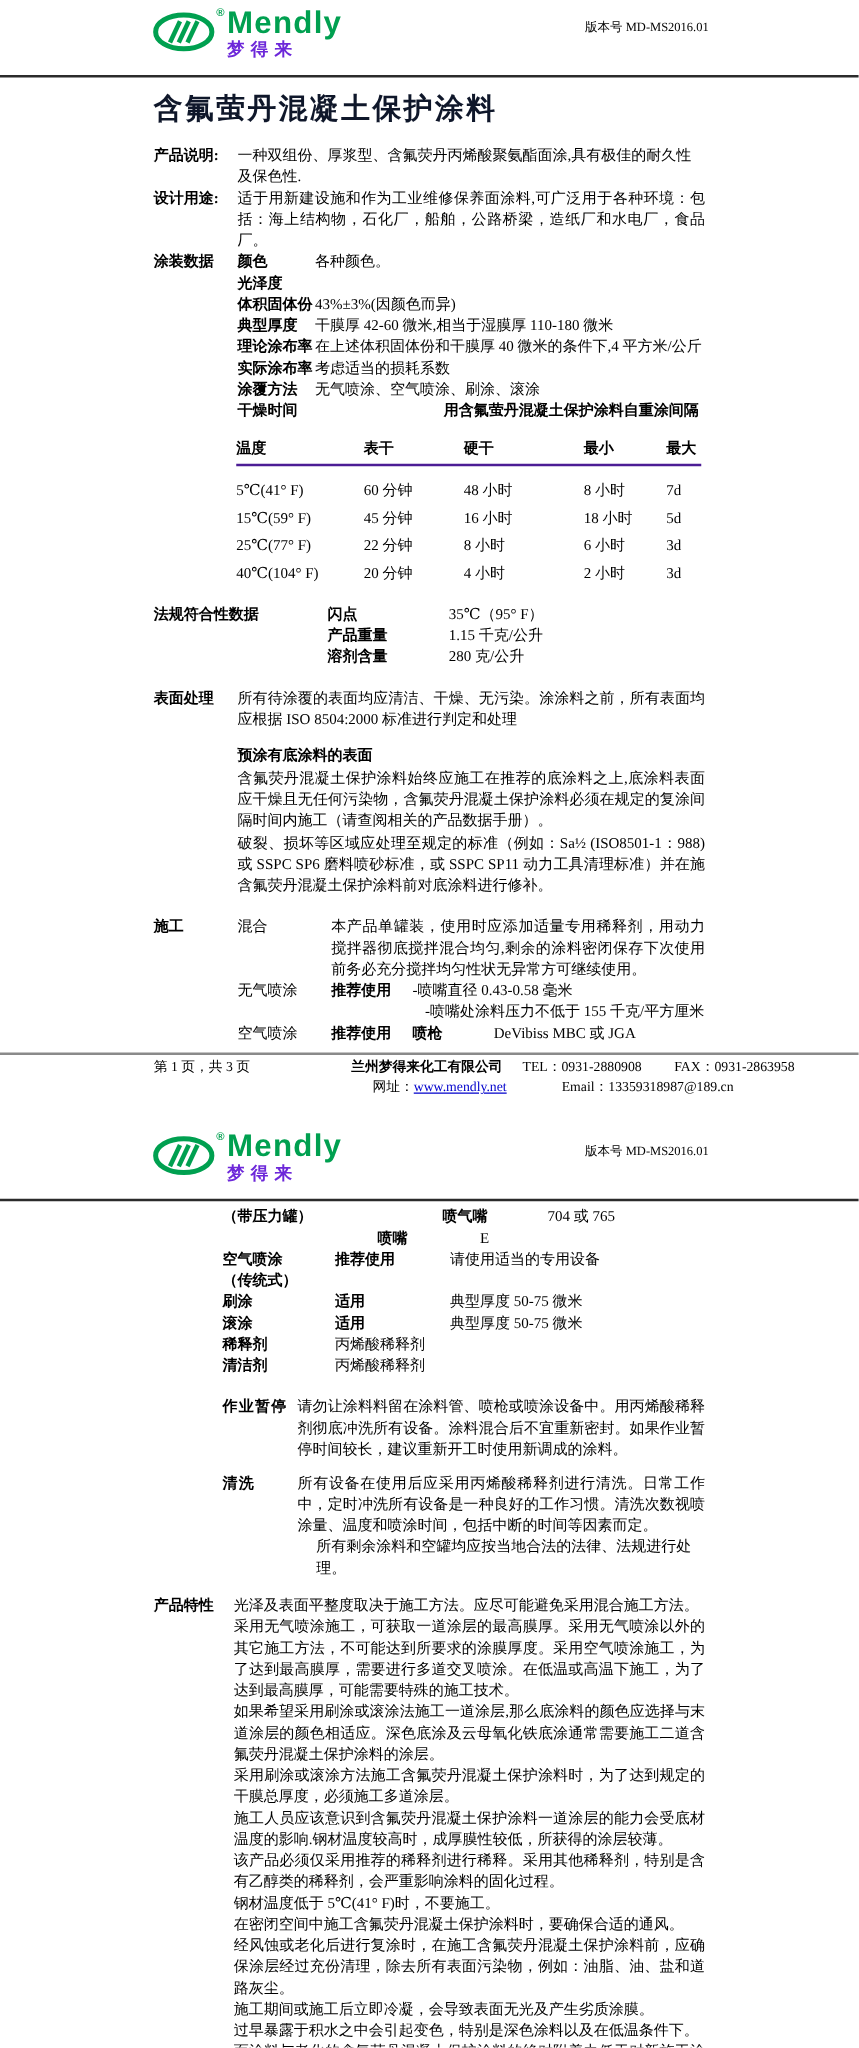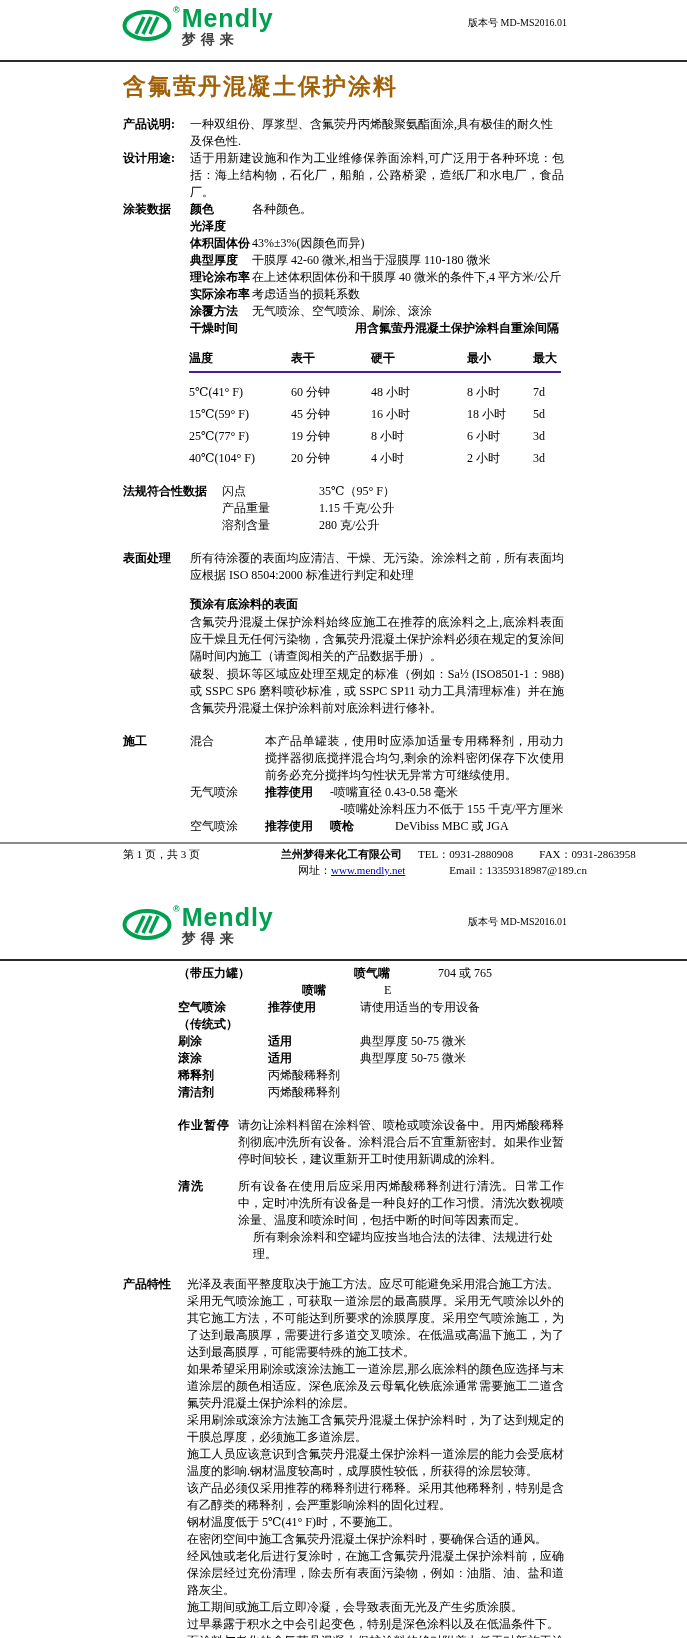--- a/index.html
+++ b/index.html
@@ -6,24 +6,24 @@
   body{
     width:687px;height:1638px;overflow:hidden;background:#ffffff;color:#000;
     font-family:"Liberation Serif","DejaVu Serif",serif;
     font-size:12px;line-height:1.42;
   }
   .phead{position:relative;padding:7px 0 0 122px;height:50px;}
   .logo{display:flex;align-items:flex-start;}
   .logo svg{margin-top:2px;flex:none;}
   .reg{color:#00A050;font-size:9px;font-weight:bold;margin:-3px 2px 0 1px;font-family:"Liberation Sans",sans-serif;}
   .brand-en{color:#00A050;font-weight:bold;font-family:"Liberation Sans","DejaVu Sans",sans-serif;font-size:25px;line-height:0.95;letter-spacing:1px;}
-  .brand-cn{color:#404040;font-weight:bold;font-family:"Liberation Sans","DejaVu Sans",sans-serif;font-size:14px;letter-spacing:5px;line-height:1.15;}
+  .brand-cn{color:#6d28d9;font-weight:bold;font-family:"Liberation Sans","DejaVu Sans",sans-serif;font-size:14px;letter-spacing:5px;line-height:1.15;}
   .version{position:absolute;right:120px;top:16px;font-size:10px;}
   .rule{border-top:2px solid #2b2b2b;margin-top:3px;}
-  .title{font-size:23px;letter-spacing:2px;color:#a16207;font-weight:bold;margin:9px 0 12px;padding-left:123px;font-family:"Liberation Serif",serif;}
+  .title{font-size:23px;letter-spacing:2px;color:#0f172a;font-weight:bold;margin:9px 0 12px;padding-left:123px;font-family:"Liberation Serif",serif;}
   .content{padding:0 123px 0 123px;}
   .row{display:flex;}
   .l65{flex:none;width:67px;font-weight:bold;}
   .s62{flex:none;width:62px;}
   .sb{font-weight:bold;}
   .v{flex:1;}
   .just{text-align:justify;}
   .push{margin-left:103px;}
   .mt10{margin-top:10px;}
   .mt16{margin-top:16px;}
@@ -32,21 +32,21 @@
   .dhead{display:flex;font-weight:bold;border-bottom:2px solid #4c1d95;padding-bottom:4px;}
   .drow{display:flex;margin-top:5px;}
   .drow.first{margin-top:11px;}
   .dc0{flex:none;width:102px;}
   .dc1{flex:none;width:80px;}
   .dc2{flex:none;width:96px;}
   .dc3{flex:none;width:66px;}
   .dc4{flex:1;}
   
   .l97{flex:none;width:99px;font-weight:bold;}
-  .s97{flex:none;width:97px;font-weight:normal;}
+  .s97{flex:none;width:97px;font-weight:bold;margin-left:40px;}
   
   .precoat{margin-left:67px;margin-top:12px;}
   .precoat h3{font-size:12px;margin:0 0 1px 0;}
   .precoat p{margin:0;text-align:justify;}
   
   .sl2{flex:none;width:75px;font-weight:normal;}
   .sl3{flex:none;width:65px;font-weight:bold;}
   .sp65{flex:none;width:67px;}
   .sp75{flex:none;width:75px;}
   
@@ -170,21 +170,21 @@
       </div>
       <div class="drow">
         <span class="dc0">15℃(59° F)</span>
         <span class="dc1">45 分钟</span>
         <span class="dc2">16 小时</span>
         <span class="dc3">18 小时</span>
         <span class="dc4">5d</span>
       </div>
       <div class="drow">
         <span class="dc0">25℃(77° F)</span>
-        <span class="dc1">19 分钟</span>
+        <span class="dc1">22 分钟</span>
         <span class="dc2">8 小时</span>
         <span class="dc3">6 小时</span>
         <span class="dc4">3d</span>
       </div>
       <div class="drow">
         <span class="dc0">40℃(104° F)</span>
         <span class="dc1">20 分钟</span>
         <span class="dc2">4 小时</span>
         <span class="dc3">2 小时</span>
         <span class="dc4">3d</span>

